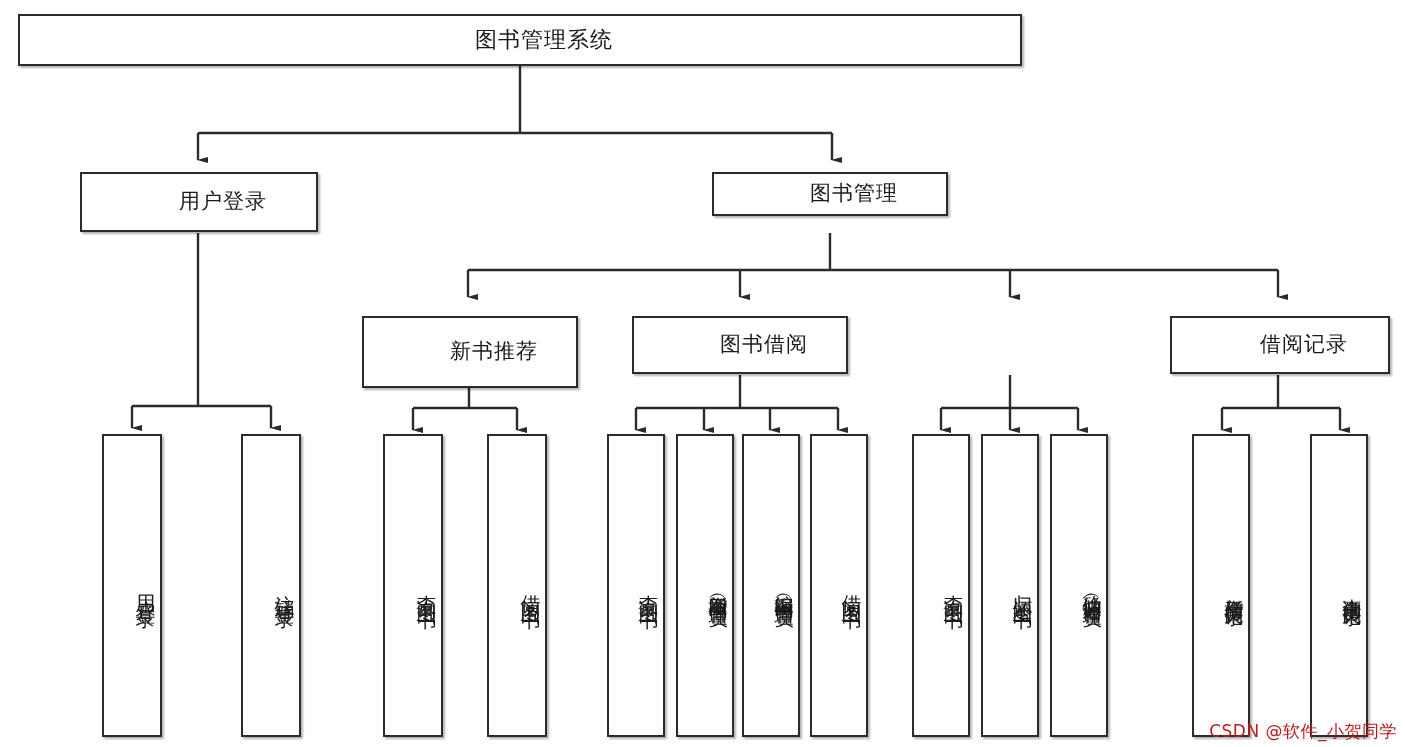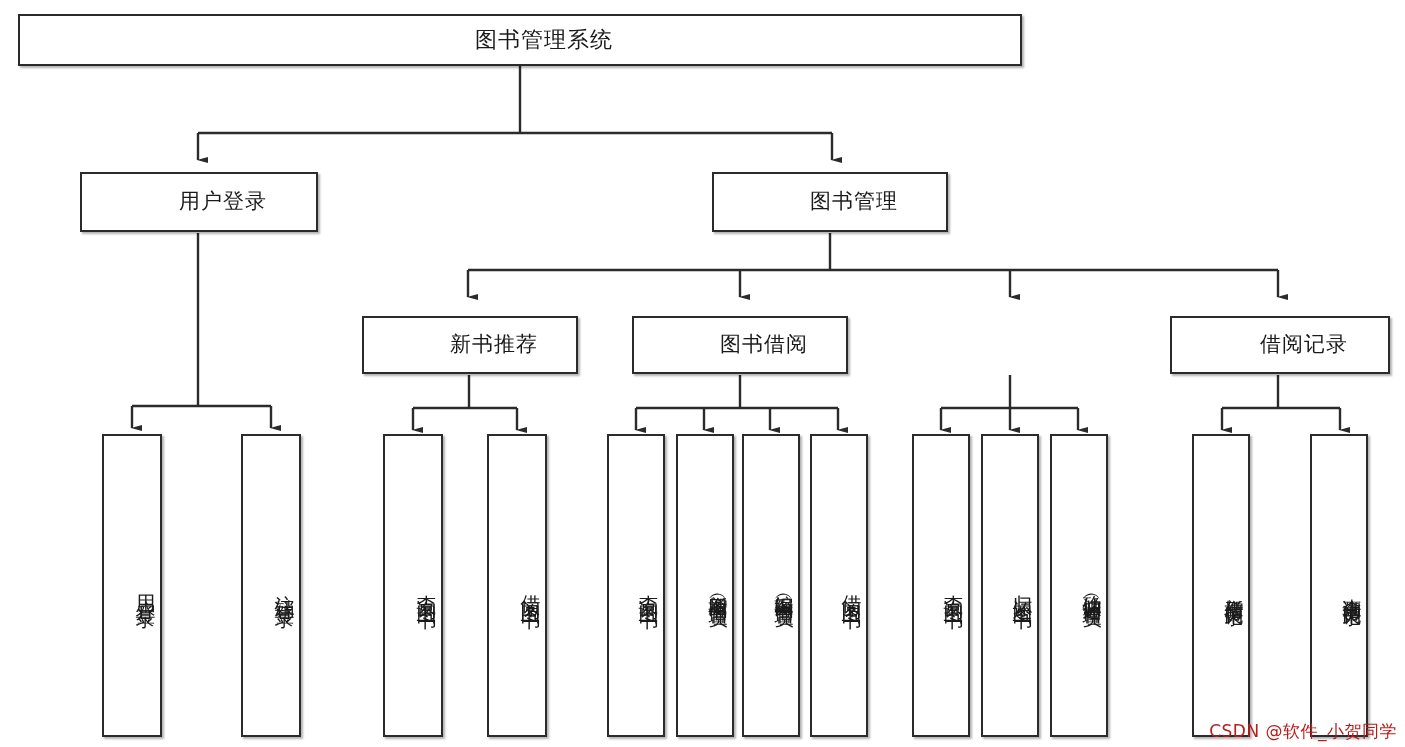--- a/index.html
+++ b/index.html
@@ -101,23 +101,23 @@
       <path d="M1278,375 L1278,408"></path>
       <path d="M1222,408 L1340,408"></path>
       <path d="M1222,408 L1222,430" marker-end="url(#arr)"></path>
       <path d="M1340,408 L1340,430" marker-end="url(#arr)"></path>
     </g>
   </svg>
 
   <div class="node h root" style="left:18px;top:14px;width:1004px;height:52px;">图书管理系统</div>
 
   <div class="node h" style="left:80px;top:172px;width:238px;height:60px;">用户登录</div>
-  <div class="node h" style="left:712px;top:172px;width:236px;height:60px;">图书管理</div>
+  <div class="node h" style="left:712px;top:172px;width:236px;height:44px;">图书管理</div>
 
-  <div class="node h" style="left:362px;top:316px;width:216px;height:58px;">新书推荐</div>
+  <div class="node h" style="left:362px;top:316px;width:216px;height:72px;">新书推荐</div>
   <div class="node h" style="left:632px;top:316px;width:216px;height:58px;">图书借阅</div>
   <div class="node h" style="left:1170px;top:316px;width:220px;height:58px;">借阅记录</div>
 
   <div class="node v" style="left:102px;top:434px;width:60px;height:303px;">用户登录</div>
   <div class="node v" style="left:241px;top:434px;width:60px;height:303px;">注销登录</div>
 
   <div class="node v" style="left:383px;top:434px;width:60px;height:303px;">查询图书</div>
   <div class="node v" style="left:487px;top:434px;width:60px;height:303px;">借阅图书</div>
 
   <div class="node v" style="left:607px;top:434px;width:58px;height:303px;">查询图书</div>

